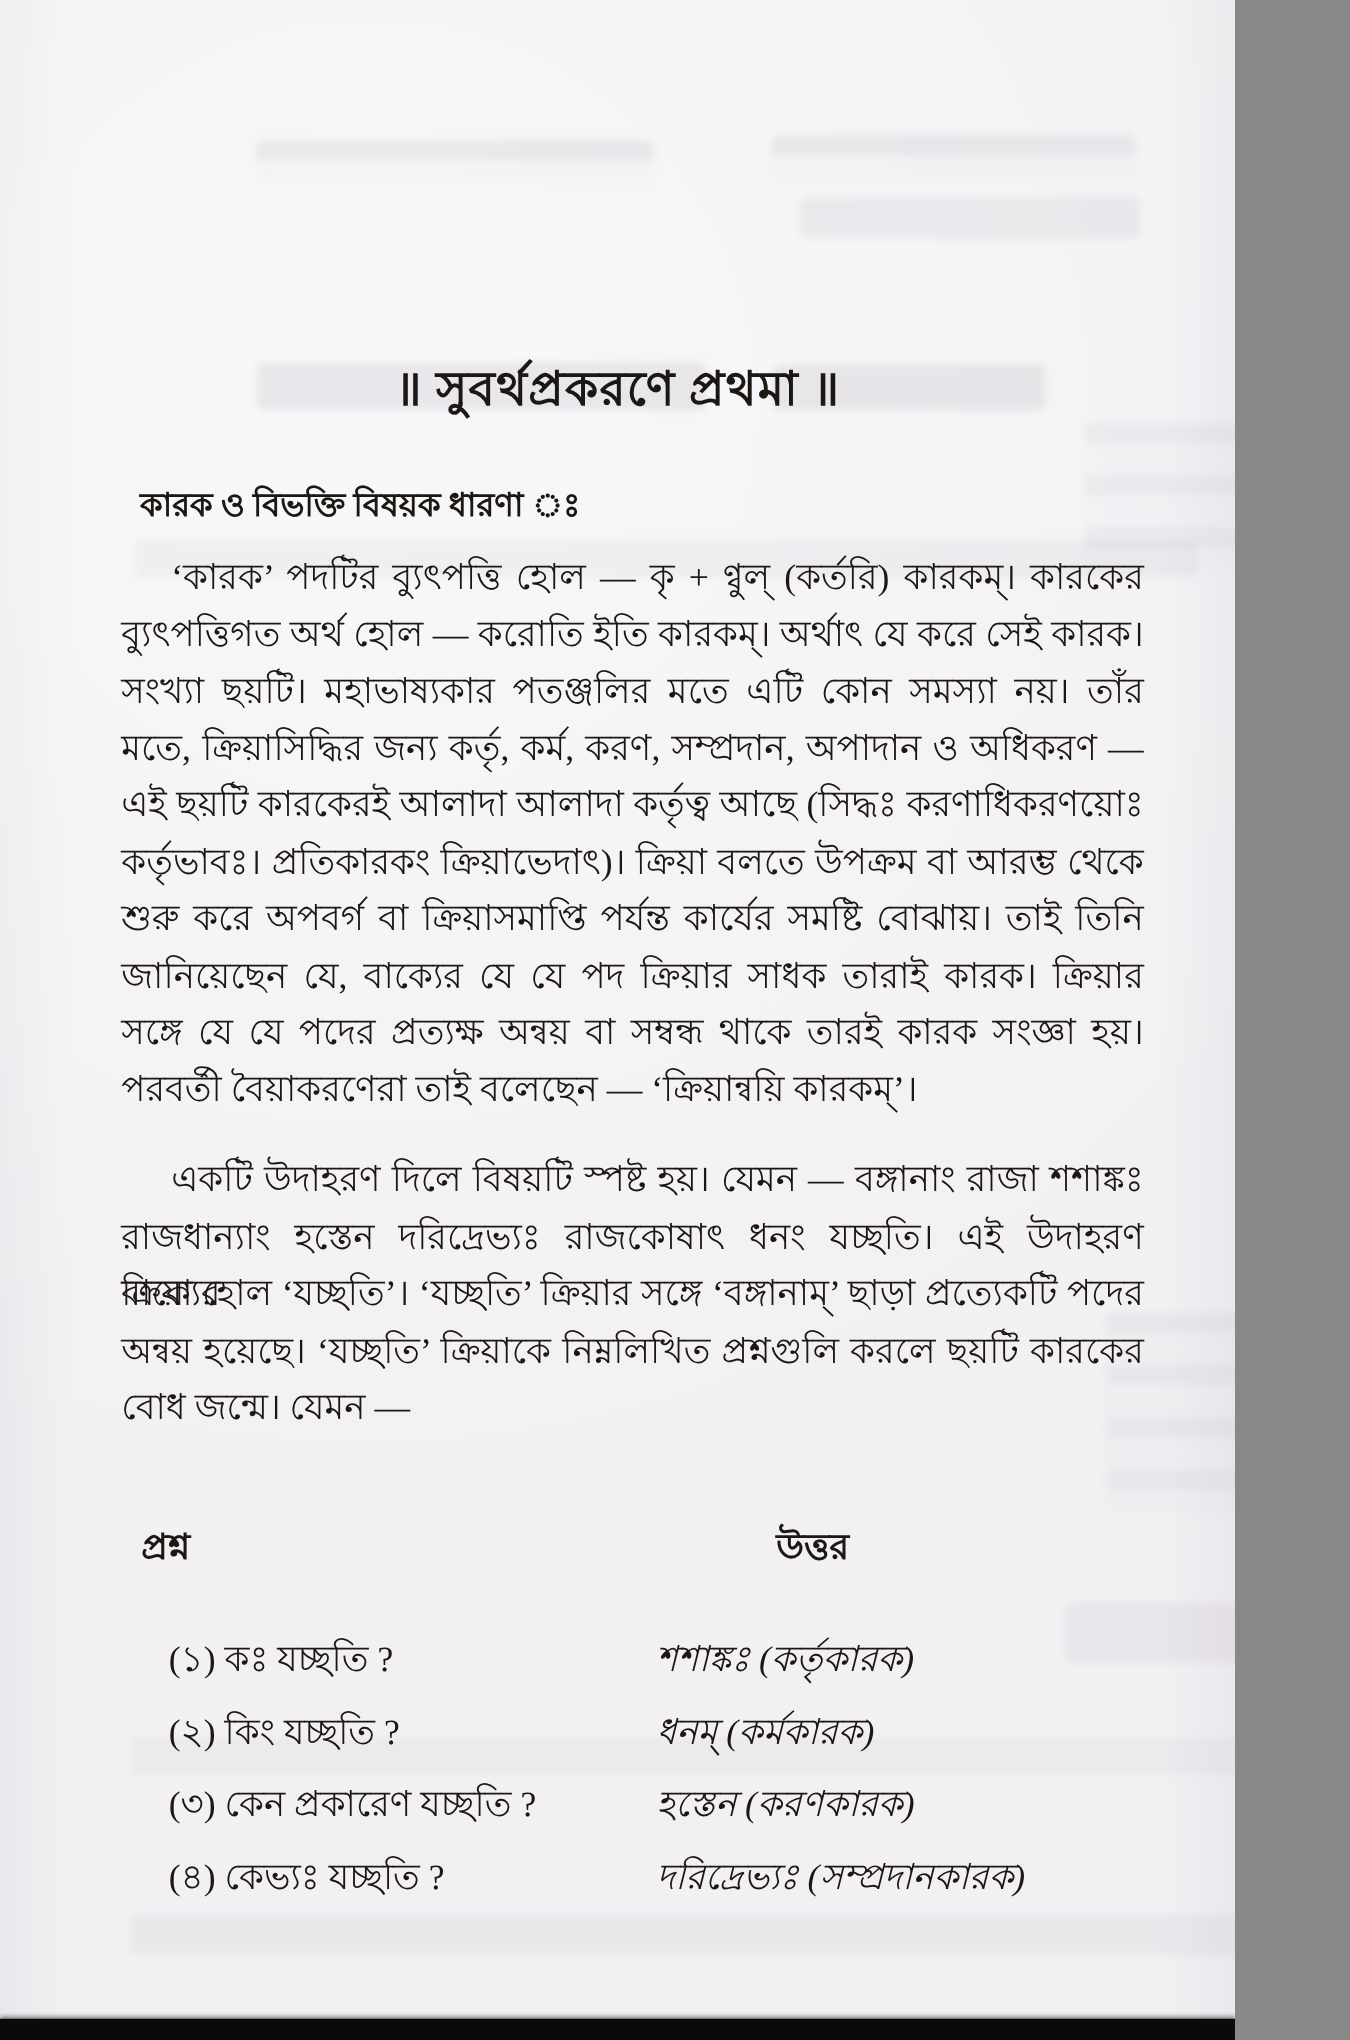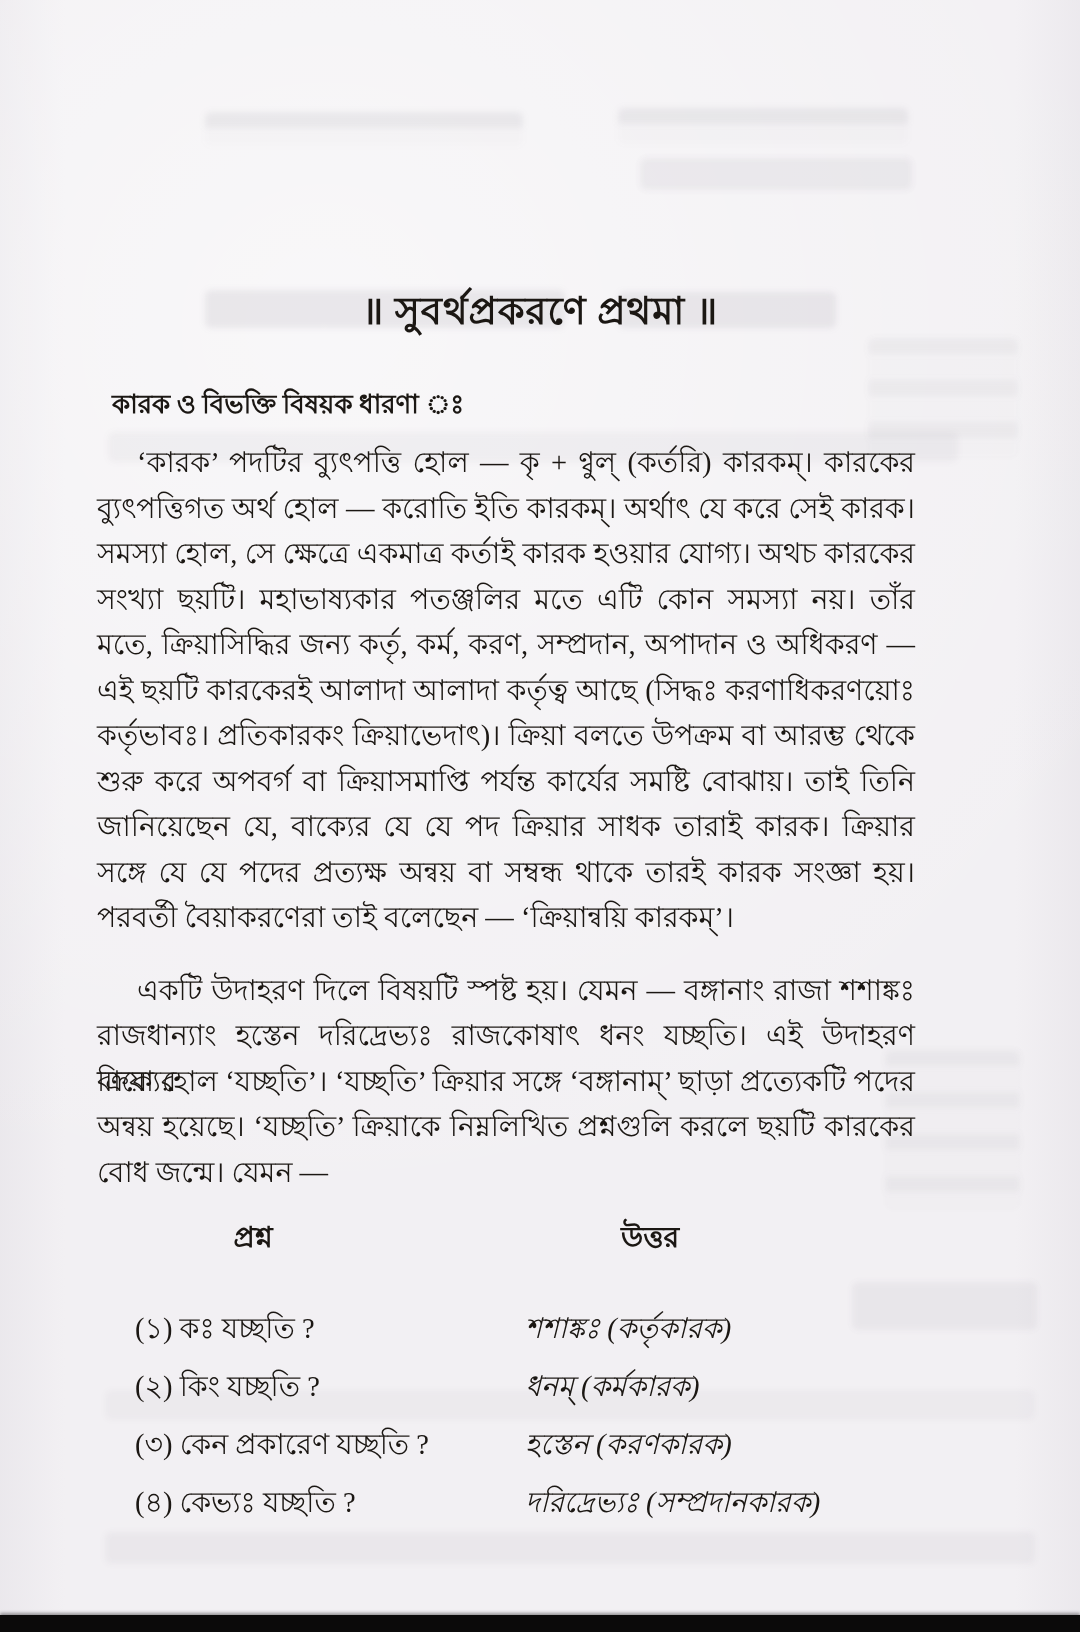--- a/index.html
+++ b/index.html
@@ -3,21 +3,21 @@
 <meta charset="utf-8">
 <style>
   * { margin: 0; padding: 0; box-sizing: border-box; }
   html, body { width: 1080px; }
   body {
     font-family: "Liberation Serif", "DejaVu Serif", serif;
     background: #888;
   }
   .page {
     position: relative;
-    width: 1080px;
+    width: 988px;
     height: 1632px;
     background: #f2f0f3;
     background-image:
       radial-gradient(circle at 30% 20%, rgba(255,255,255,0.5), transparent 60%),
       linear-gradient(90deg, rgba(230,227,232,0.6) 0%, rgba(244,242,246,0) 6%, rgba(244,242,246,0) 94%, rgba(232,229,234,0.7) 100%);
     overflow: hidden;
     color: #1b1713;
   }
 
   
@@ -86,21 +86,21 @@
     width: 818px;
     font-size: 28.5px;
   }
   .qa-headers {
     display: flex;
     font-weight: 700;
     margin-bottom: 46px;
   }
   .qa-col-q { width: 390px; }
   .qa-col-a { flex: 1; }
-  .qa-headers .qa-col-q { text-align: center; padding-right: 110px; }
+  .qa-headers .qa-col-q { text-align: left; padding-right: 110px; }
   .qa-headers .qa-col-a { text-align: left; padding-left: 118px; }
   .qa-row {
     display: flex;
     height: 40px;
     line-height: 40px;
     margin-bottom: 18px;
     align-items: flex-end;
   }
   .qa-row .qa-col-q { padding-left: 22px; }
   .qa-row .qa-col-a { padding-left: 22px; font-style: italic; }
@@ -131,21 +131,20 @@
   <div class="ghost g11"></div>
 
   <h1 class="title">॥ সুবর্থপ্রকরণে প্রথমা ॥</h1>
 
   <h2 class="section-heading">কারক ও বিভক্তি বিষয়ক ধারণা ঃ</h2>
 
   <div class="paragraphs">
       <div class="para">
         <div class="line first"><span>‘কারক’ পদটির ব্যুৎপত্তি হোল — কৃ + ণ্বুল্ (কর্তরি) কারকম্। কারকের</span></div>
         <div class="line"><span>ব্যুৎপত্তিগত অর্থ হোল — </span><span class="bold">করোতি ইতি কারকম্</span><span>। অর্থাৎ যে করে সেই কারক।</span></div>
-        <div class="line"><span>সমস্যা হোল, সে ক্ষেত্রে একমাত্র কর্তাই কারক হওয়ার যোগ্য। অথচ কারকের</span></div>
         <div class="line"><span>সংখ্যা ছয়টি। মহাভাষ্যকার পতঞ্জলির মতে এটি কোন সমস্যা নয়। তাঁর</span></div>
         <div class="line"><span>মতে, ক্রিয়াসিদ্ধির জন্য কর্তৃ, কর্ম, করণ, সম্প্রদান, অপাদান ও অধিকরণ —</span></div>
         <div class="line"><span>এই ছয়টি কারকেরই আলাদা আলাদা কর্তৃত্ব আছে </span><span class="bold">(সিদ্ধঃ করণাধিকরণয়োঃ</span></div>
         <div class="line"><span class="bold">কর্তৃভাবঃ। প্রতিকারকং ক্রিয়াভেদাৎ)</span><span>। ক্রিয়া বলতে উপক্রম বা আরম্ভ থেকে</span></div>
         <div class="line"><span>শুরু করে অপবর্গ বা ক্রিয়াসমাপ্তি পর্যন্ত কার্যের সমষ্টি বোঝায়। তাই তিনি</span></div>
         <div class="line"><span>জানিয়েছেন যে, বাক্যের যে যে পদ ক্রিয়ার সাধক তারাই কারক। ক্রিয়ার</span></div>
         <div class="line"><span>সঙ্গে যে যে পদের প্রত্যক্ষ অন্বয় বা সম্বন্ধ থাকে তারই কারক সংজ্ঞা হয়।</span></div>
         <div class="line last"><span>পরবর্তী বৈয়াকরণেরা তাই বলেছেন — </span><span class="bold">‘ক্রিয়ান্বয়ি কারকম্’</span><span>।</span></div>
       </div>
       <div class="para">

